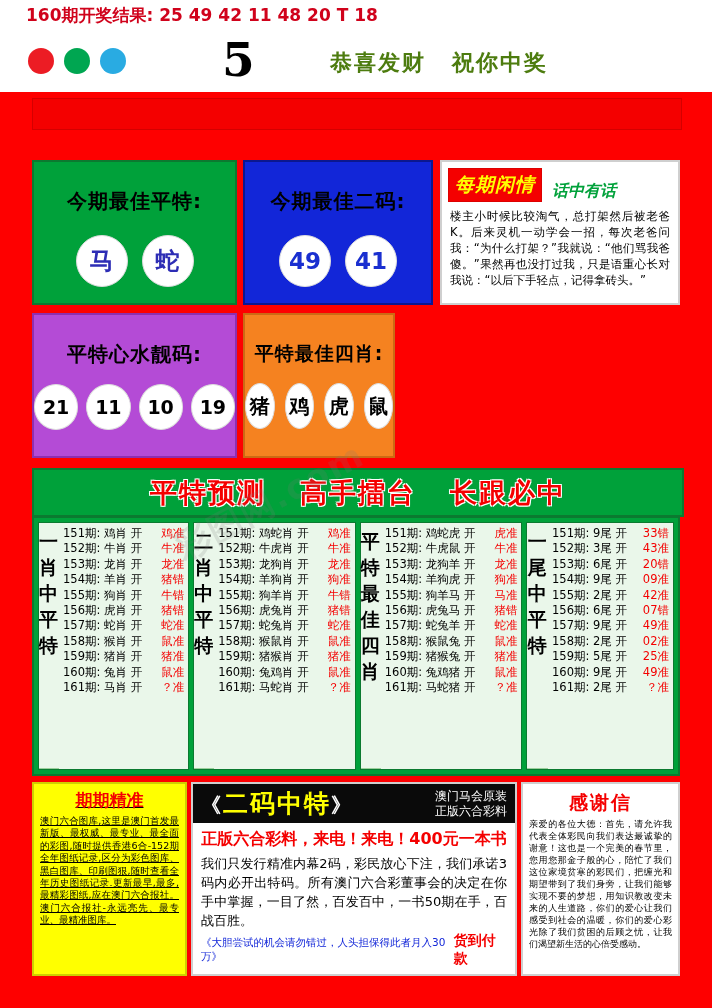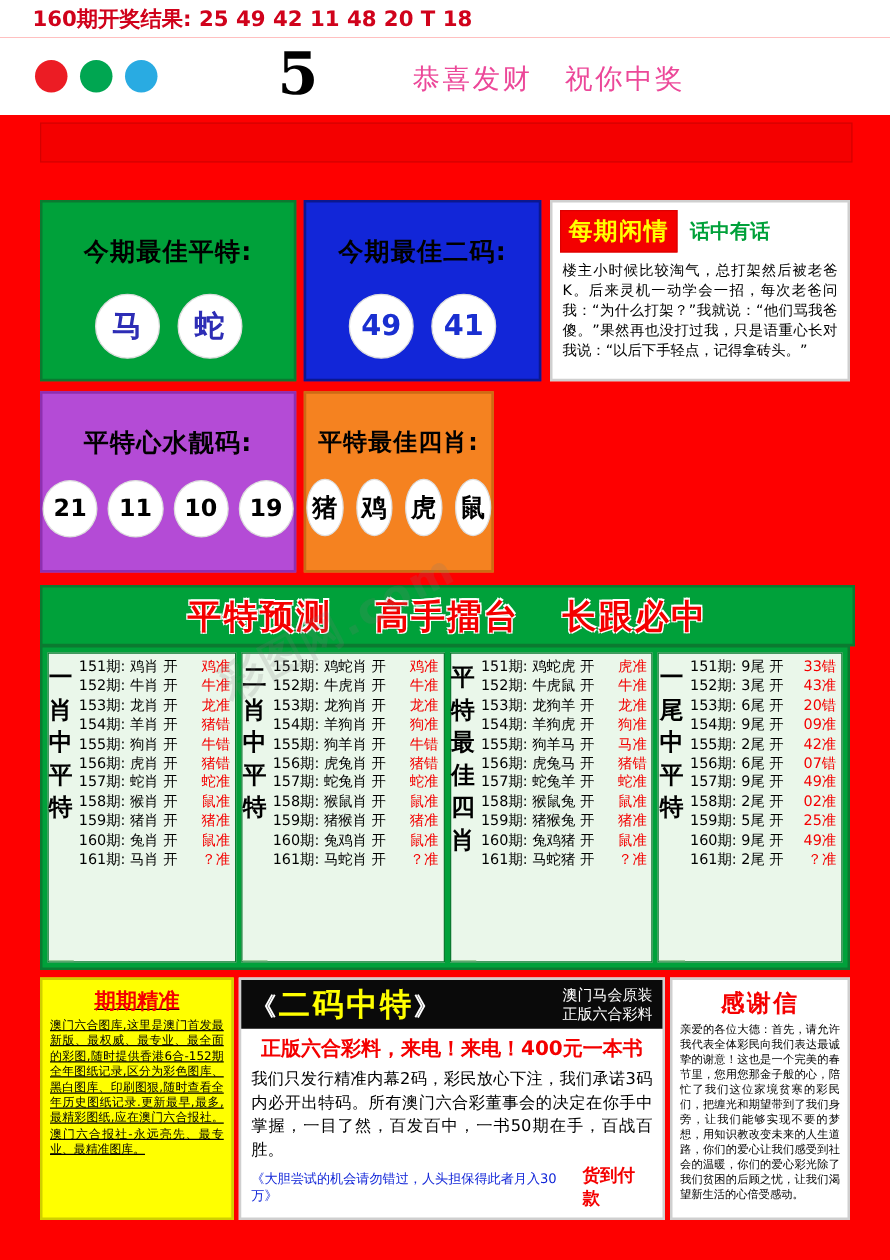--- a/index.html
+++ b/index.html
@@ -26,21 +26,21 @@
   .dots{position:absolute;left:28px;top:18px;display:flex;gap:10px;}
   .dot{width:26px;height:26px;border-radius:50%;}
   .dot.r{background:#ec1c24;}
   .dot.g{background:#00a651;}
   .dot.b{background:#29abe2;}
   .bignum{
     position:absolute;left:222px;top:2px;font-size:47px;font-weight:bold;color:#000;
     font-family:"DejaVu Serif","Liberation Serif",serif;
   }
   .greet{
-    position:absolute;left:330px;top:18px;font-size:22px;font-weight:normal;color:#ec4899;
+    position:absolute;left:330px;top:18px;font-size:22px;font-weight:bold;color:#4d7c0f;
     letter-spacing:2px;
   }
   .greet span.sp{display:inline-block;width:26px;}
   .redband{
     position:absolute;left:32px;top:98px;width:648px;height:30px;background:#f40000;
     border:1px solid #d40000;
   }
 
   
   .box{position:absolute;box-sizing:border-box;}
@@ -70,21 +70,21 @@
     font-size:23px;font-weight:bold;color:#000;
   }
   .ball.txt{font-size:24px;color:#2d2db5;}
   .ball.blue{color:#1a2fd0;}
   .balls.small{gap:8px;margin-top:16px;}
   .balls.small .ball{width:44px;height:44px;font-size:19px;}
   .balls.four{gap:10px;margin-top:16px;}
   .balls.four .ball{width:44px;height:44px;font-size:20px;color:#000;}
 
   
-  .story-head{display:flex;align-items:center;padding:6px 6px 0 6px;}
+  .story-head{display:flex;align-items:flex-end;padding:6px 6px 0 6px;font-style:italic;}
   .story-tag{
     background:#f40000;color:#ffff00;font-weight:bold;font-size:19px;
     padding:3px 6px;letter-spacing:1px;border:1px solid #d00;
   }
   .story-sub{color:#00a13a;font-weight:bold;font-size:16px;margin-left:10px;}
   .story-body{
     font-size:11.5px;line-height:16px;color:#000;padding:6px 8px 0 8px;text-align:justify;
   }
 
   
@@ -146,21 +146,21 @@
   .bc-sub{
     text-align:center;font-size:16px;font-weight:bold;color:#f40000;margin-top:6px;letter-spacing:0px;
   }
   .bc-body{font-size:13px;line-height:19px;color:#000;padding:4px 8px 0 8px;text-align:justify;}
   .bc-foot{
     display:flex;align-items:center;justify-content:space-between;padding:2px 8px 0 8px;
   }
   .bc-foot .note{color:#1226d8;font-size:10.5px;}
   .bc-foot .pay{color:#f40000;font-size:14px;font-weight:bold;}
   .br{
-    width:144px;background:#ffffff;border:2px solid #cfcfcf;box-sizing:border-box;
+    width:159px;background:#ffffff;border:2px solid #cfcfcf;box-sizing:border-box;
   }
   .br-title{
     text-align:center;font-size:19px;font-weight:bold;color:#f40000;padding:6px 0 2px 0;letter-spacing:2px;
   }
   .br-body{font-size:9px;line-height:12px;color:#000;padding:0 6px;text-align:justify;}
 
   .watermark{
     position:absolute;left:190px;top:420px;width:420px;height:200px;
     transform:rotate(-28deg);
     font-size:34px;color:rgba(120,120,120,0.18);font-weight:bold;

